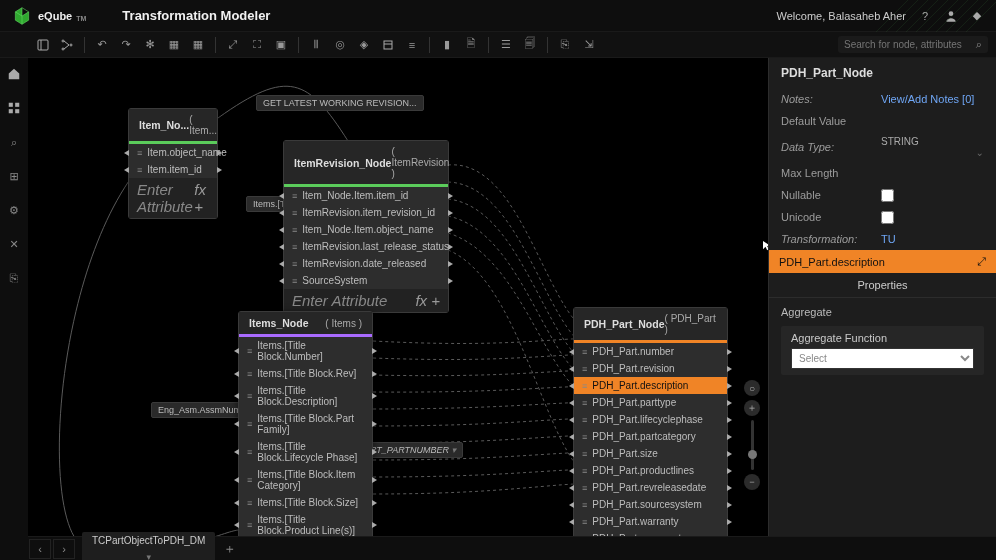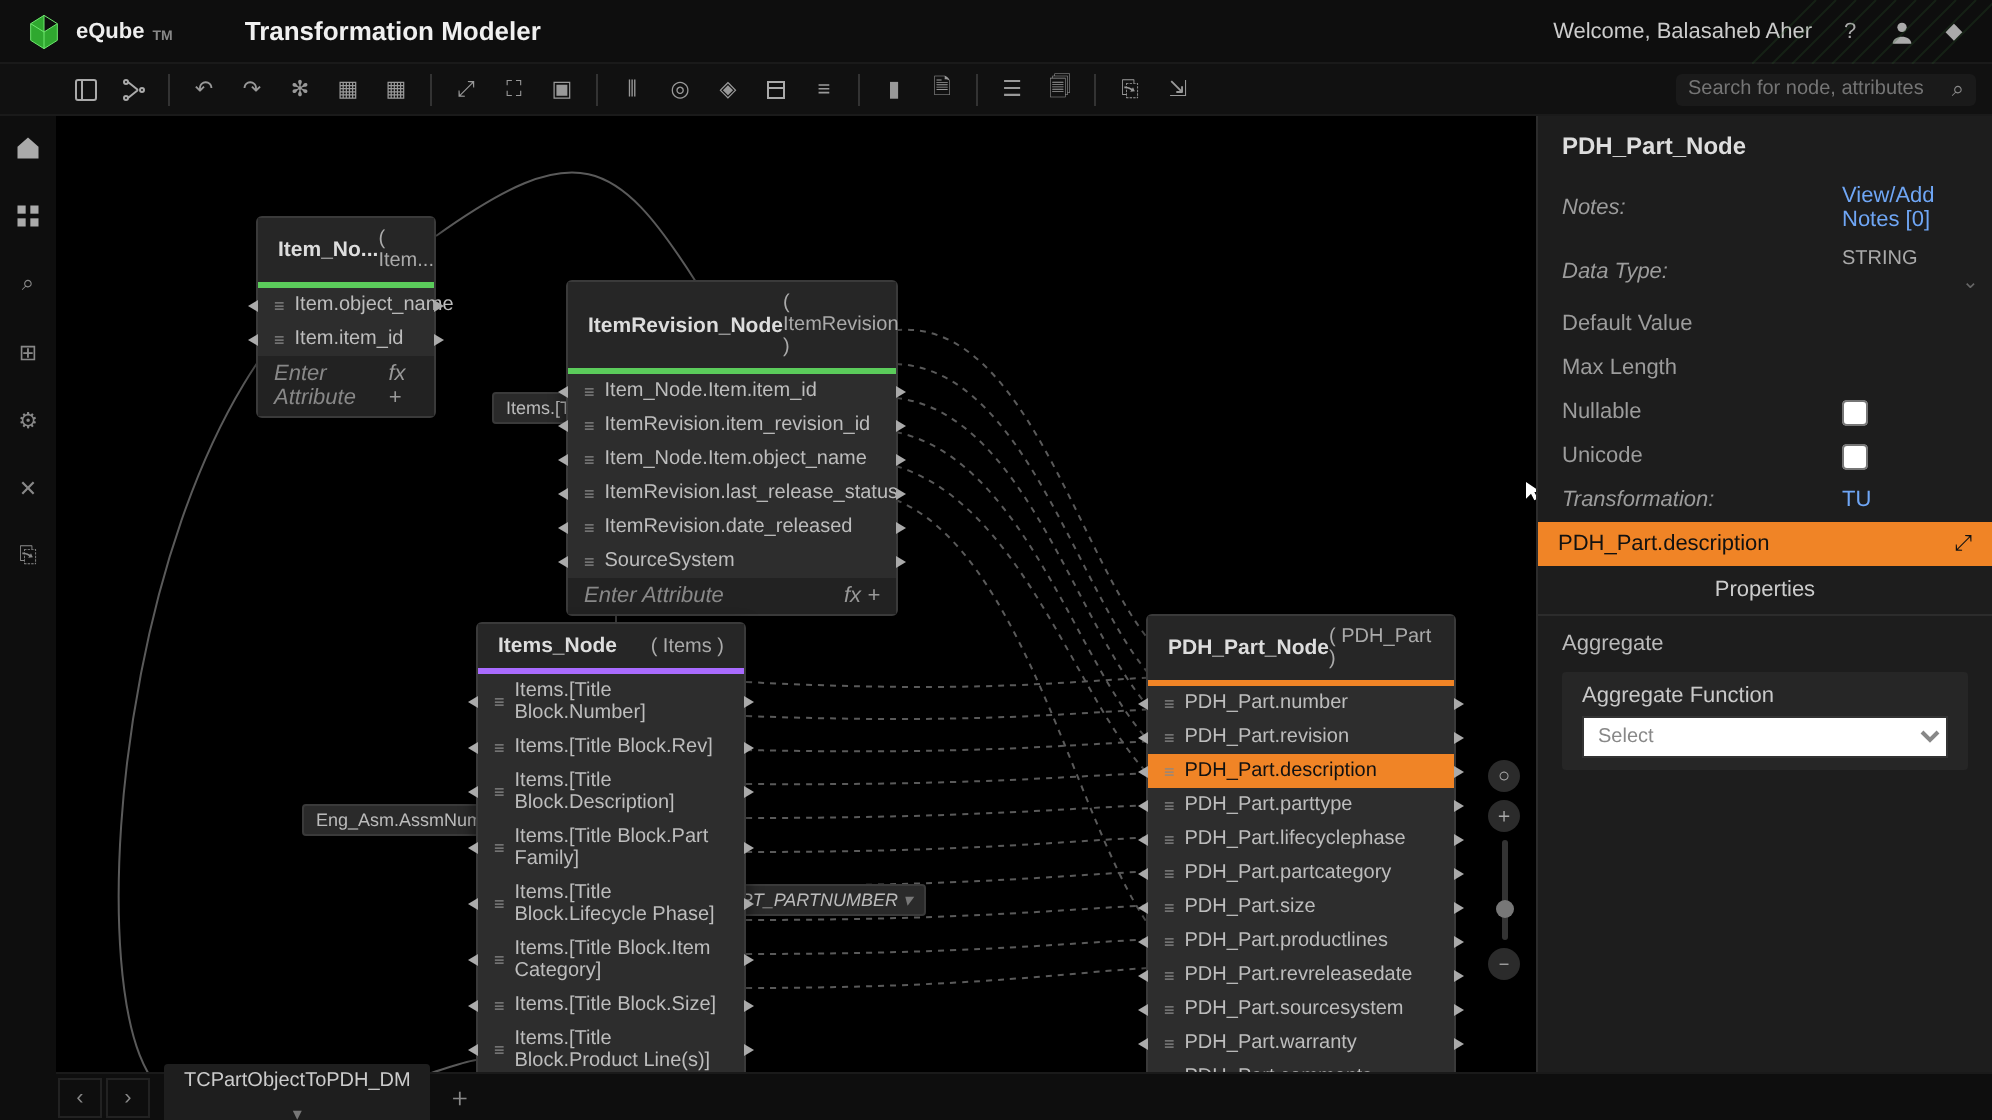--- a/index.html
+++ b/index.html
@@ -23,34 +23,34 @@
   .node { position:absolute; background:#2d2d2d; border:1px solid #3a3a3a; border-radius:3px; box-shadow:0 2px 8px rgba(0,0,0,.6); }
   .node-hdr { display:flex; align-items:center; padding:5px 10px; font-size:10.5px; font-weight:600; color:#ddd; background:#262626; }
   .node-hdr .typ { margin-left:auto; font-weight:400; color:#aaa; font-size:10px; }
   .node-stripe { height:3px; }
   .n-green .node-stripe { background:#5bcc5b; }
   .n-purple .node-stripe { background:#a96bff; }
   .n-orange .node-stripe { background:#f08426; }
   .row { display:flex; align-items:center; padding:3px 8px; font-size:10px; color:#bdbdbd; gap:5px; position:relative; }
   .row .h { font-size:9px; color:#888; }
   .row.sel { background:#f08426; color:#111; }
-  .foot { display:flex; align-items:center; padding:3px 8px; background:#222; font-size:11px; color:#888; font-style:italic; }
+  .foot { display:flex; align-items:center; padding:3px 8px; background:#222; font-size:15px; color:#888; font-style:italic; }
   .foot .fx { margin-left:auto; font-style:italic; color:#999; }
   .port-out { position:absolute; right:-3px; top:50%; transform:translateY(-50%); width:5px; height:5px; background:#888; border-radius:50%; }
   .port-in { position:absolute; left:-3px; top:50%; transform:translateY(-50%); width:5px; height:5px; background:#888; border-radius:50%; }
   .port-in.tri,.port-out.tri { border-radius:0; background:transparent; width:0; height:0; border-top:3px solid transparent; border-bottom:3px solid transparent; }
   .port-in.tri { border-right:5px solid #aaa; left:-5px; }
   .port-out.tri { border-left:5px solid #aaa; right:-5px; }
   svg.edges { position:absolute; inset:0; width:100%; height:100%; pointer-events:none; }
   .edge { stroke:#5a5a5a; stroke-width:1; fill:none; }
   .edge.d { stroke-dasharray:3 3; }
   .lbl { position:absolute; background:#2a2a2a; border:1px solid #3a3a3a; color:#bbb; font-size:9px; padding:2px 6px; border-radius:2px; }
   .panel { position:absolute; right:0; top:58px; bottom:0; width:228px; background:#1d1d1d; border-left:1px solid #2c2c2c; display:flex; flex-direction:column; font-size:11px; }
   .panel .ph { padding:8px 12px; font-size:12px; font-weight:600; color:#ddd; }
-  .panel .prow { display:flex; align-items:center; padding:4px 12px; min-height:22px;gap:40px; }
+  .panel .prow { display:flex; align-items:center; padding:4px 12px; min-height:22px; }
   .panel .prow .k { color:#9c9c9c; flex:0 0 100px; font-style:italic; }
   .panel .prow .v { color:#6fa6f5; cursor:pointer; }
   .panel .prow .sel { color:#aaa; font-size:10px; }
   .panel .prow input[type=checkbox] { accent-color:#555; }
   .panel .stripe-row { background:#f08426; color:#111; padding:5px 10px; font-size:11px; display:flex; align-items:center; }
   .panel .sub { padding:6px 0; text-align:center; color:#ccc; border-bottom:1px solid #2c2c2c; }
   .panel .sect { padding:8px 12px; color:#bbb; }
   .panel .agg { margin:0 12px; background:#262626; border-radius:2px; padding:6px 10px; }
   .panel select { width:100%; background:#ffffff; border:1px solid #333; color:#888; padding:3px; margin-top:4px; font-size:10px; }
   .zoom { position:absolute; right:236px; top:380px; display:flex; flex-direction:column; gap:4px; align-items:center; }
@@ -185,20 +185,21 @@
     <path class="edge d" d="M345 368 C480 368 520 360 576 360"></path>
     <path class="edge d" d="M345 385 C480 385 520 377 576 377"></path>
     <path class="edge d" d="M345 402 C480 402 520 394 576 394"></path>
     <path class="edge d" d="M345 419 C480 419 520 411 576 411"></path>
     <path class="edge d" d="M345 436 C480 436 520 425 576 425"></path>
     <path class="edge" d="M190 60 C30 80 0 480 60 490 C150 500 190 475 210 472"></path>
     <path class="edge" d="M280 225 C280 240 280 244 280 253"></path>
     <path class="edge d" d="M165 350 C190 350 200 350 210 350"></path>
   </svg>
 
+  <div class="lbl" style="left:228px; top:37px;">GET LATEST WORKING REVISION...</div>
   <div class="lbl" style="left:218px; top:138px;">Items.[Title Bl...</div>
   <div class="lbl" style="left:123px; top:344px;"><span>Eng_Asm.AssmNumber</span> <span class="drop">▾</span></div>
   <div class="lbl" style="left:335px; top:384px;font-style:italic;"><span>RT_PARTNUMBER</span> <span class="drop">▾</span></div>
 
   <div class="node n-green" style="left:100px; top:50px; width:90px;">
     <div class="node-hdr">
         <span>Item_No...</span>
         <span class="typ">( Item...</span>
       </div>
     <div class="node-stripe"></div>
@@ -427,25 +428,25 @@
   <div class="zb">－</div>
 </div>
 
 <div class="panel">
   <div class="ph">PDH_Part_Node</div>
   <div class="prow">
       <span class="k">Notes:</span>
       <span class="v">View/Add Notes [0]</span>
     </div>
   <div class="prow">
+      <span class="k" style="font-style:normal">Default Value</span>
+    </div>
+  <div class="prow">
       <span class="k">Data Type:</span>
       <span class="sel"><span>STRING</span> <span style="float:right;color:#666;margin-left:60px">⌄</span></span>
-    </div>
-  <div class="prow">
-      <span class="k" style="font-style:normal">Default Value</span>
     </div>
   <div class="prow">
       <span class="k" style="font-style:normal">Max Length</span>
     </div>
   <div class="prow">
       <span class="k" style="font-style:normal">Nullable</span>
       <input type="checkbox" style="">
     </div>
   <div class="prow">
       <span class="k" style="font-style:normal">Unicode</span>

